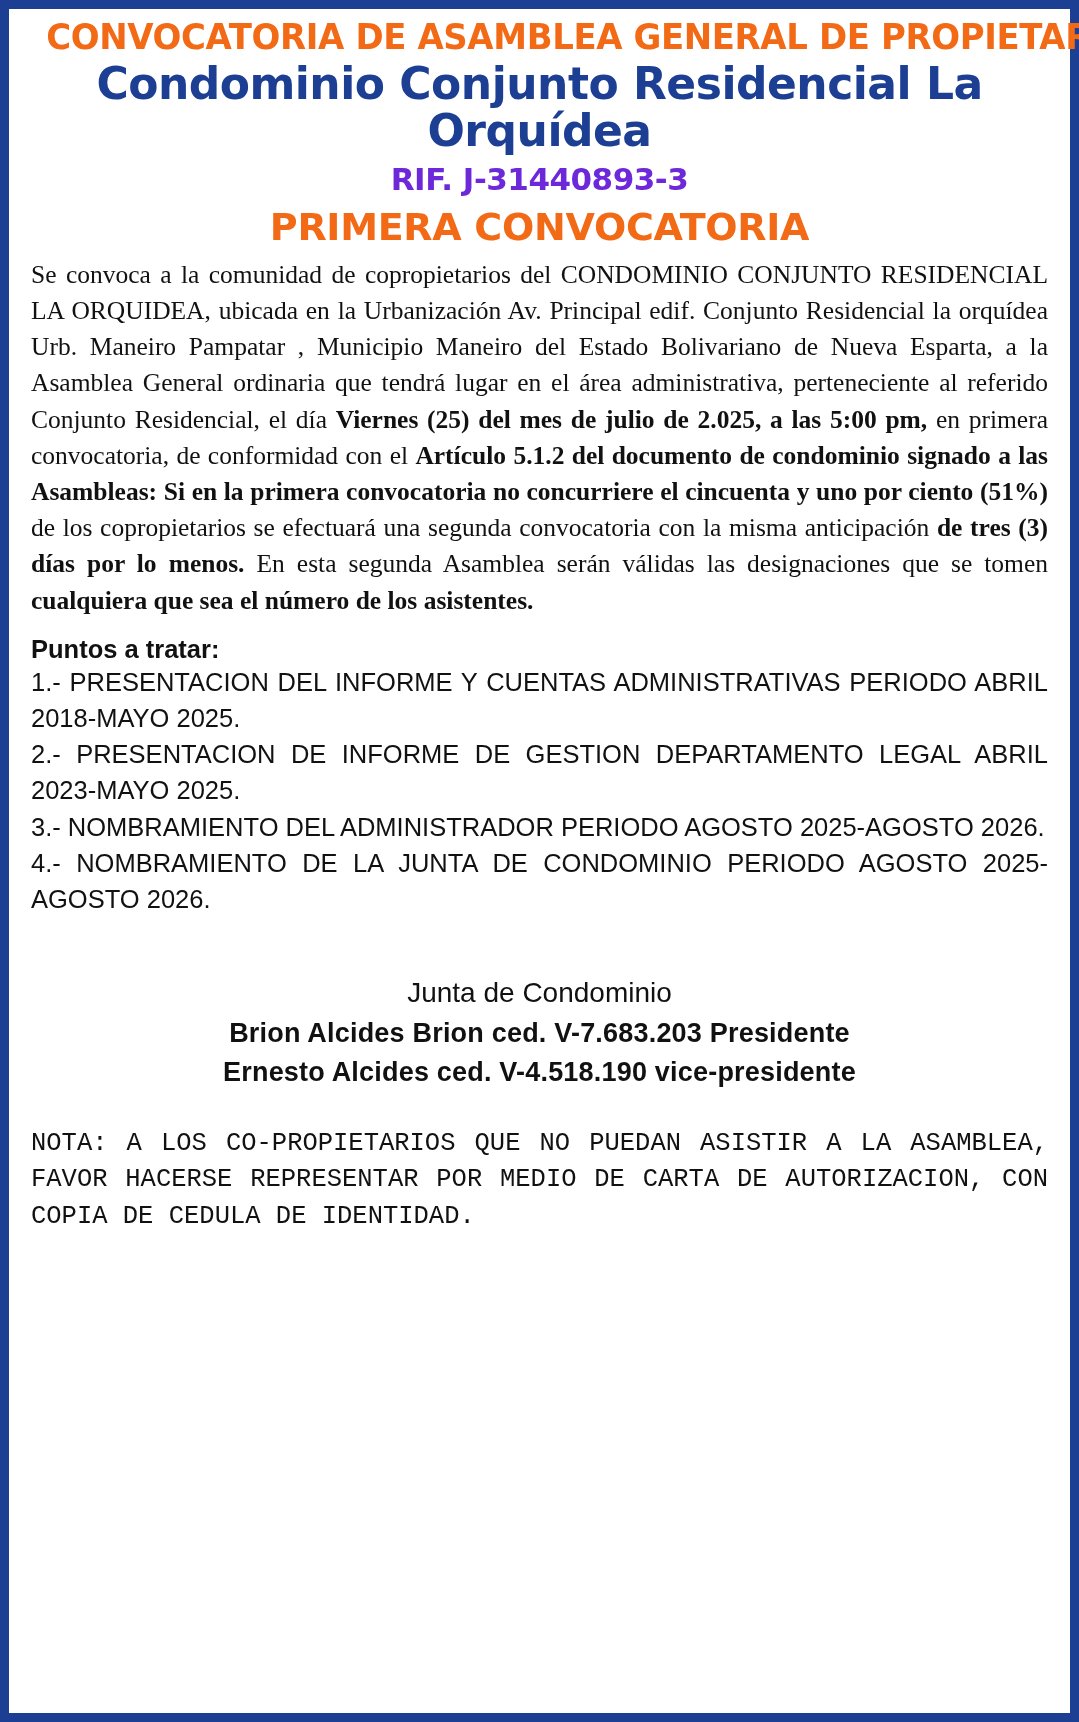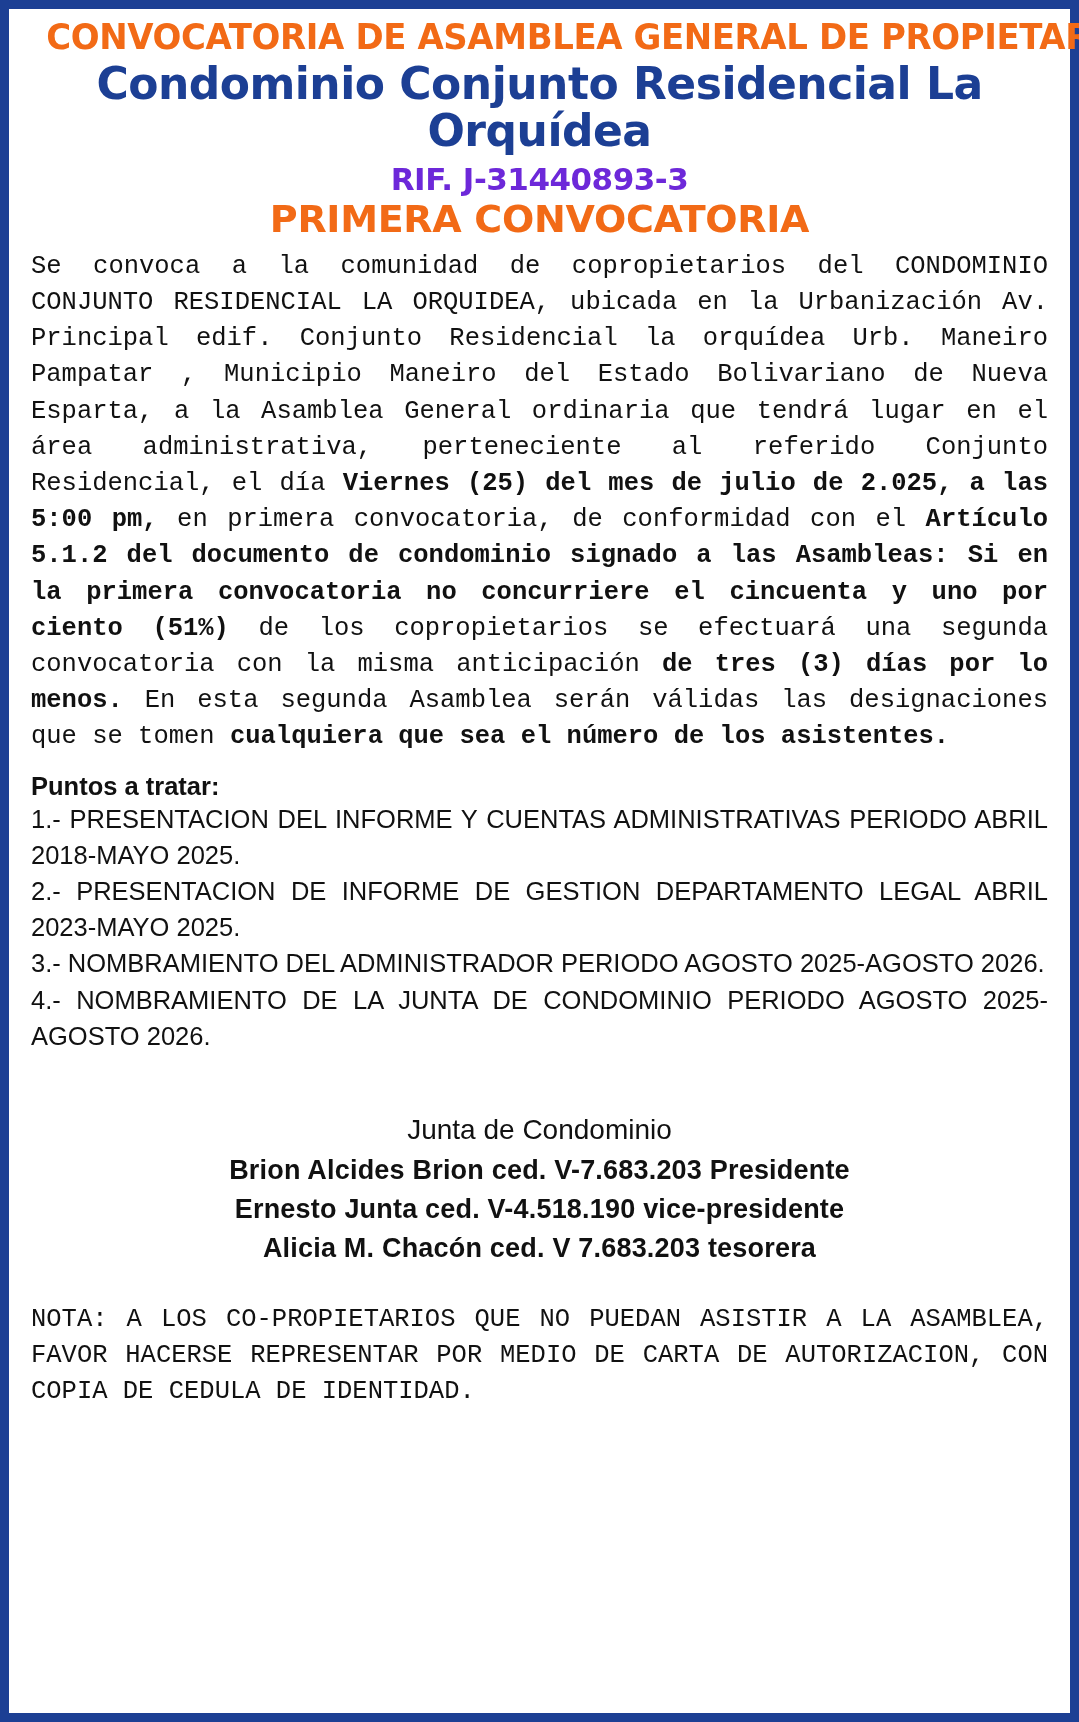--- a/index.html
+++ b/index.html
@@ -51,31 +51,31 @@
     font-size: 31px;
     margin-top: 6px;
     letter-spacing: -0.5px;
   }
   .primera {
     text-align: center;
     color: #f26a16;
     font-family: "DejaVu Sans", sans-serif;
     font-weight: bold;
     font-size: 38px;
-    margin-top: 0;
+    margin-top: 8px;
     letter-spacing: -0.3px;
   }
   .body-text {
     margin-top: 8px;
     font-size: 25.5px;
     line-height: 1.42;
     color: #111111;
     text-align: justify;
     text-justify: inter-word;
-    font-family: Liberation Mono, monospace;
+    font-family: Liberation Serif, serif;
   }
   .body-text b { font-weight: bold; }
   .puntos-title {
     margin-top: 16px;
     font-size: 25.5px;
     font-weight: bold;
     color: #111111;
   }
   .punto {
     font-size: 25.5px;
@@ -129,19 +129,18 @@
   <div class="puntos-title">Puntos a tratar:</div>
 
   <div class="punto">1.- PRESENTACION DEL INFORME Y CUENTAS ADMINISTRATIVAS PERIODO ABRIL 2018-MAYO 2025.</div>
   <div class="punto">2.- PRESENTACION DE INFORME DE GESTION DEPARTAMENTO LEGAL ABRIL 2023-MAYO 2025.</div>
   <div class="punto">3.- NOMBRAMIENTO DEL ADMINISTRADOR PERIODO AGOSTO 2025-AGOSTO 2026.</div>
   <div class="punto">4.- NOMBRAMIENTO DE LA JUNTA DE CONDOMINIO PERIODO AGOSTO 2025-AGOSTO 2026.</div>
 
   <div class="signatures">
     <div class="sig-head">Junta de Condominio</div>
     <div class="sig-line">Brion Alcides Brion ced. V-7.683.203 Presidente</div>
-    <div class="sig-line">Ernesto Junta ced. V-4.518.190   vice-presidente</div>
-    <div class="sig-line">Alicia M. Chacón ced. V 7.683.203 tesorera</div>
+    <div class="sig-line">Ernesto Alcides ced. V-4.518.190   vice-presidente</div>
   </div>
 
   <div class="nota">NOTA: A LOS CO-PROPIETARIOS QUE NO PUEDAN ASISTIR A LA ASAMBLEA, FAVOR HACERSE REPRESENTAR POR MEDIO DE CARTA DE AUTORIZACION, CON COPIA DE CEDULA DE IDENTIDAD.</div>
 
 </div>
 
 </body></html>

